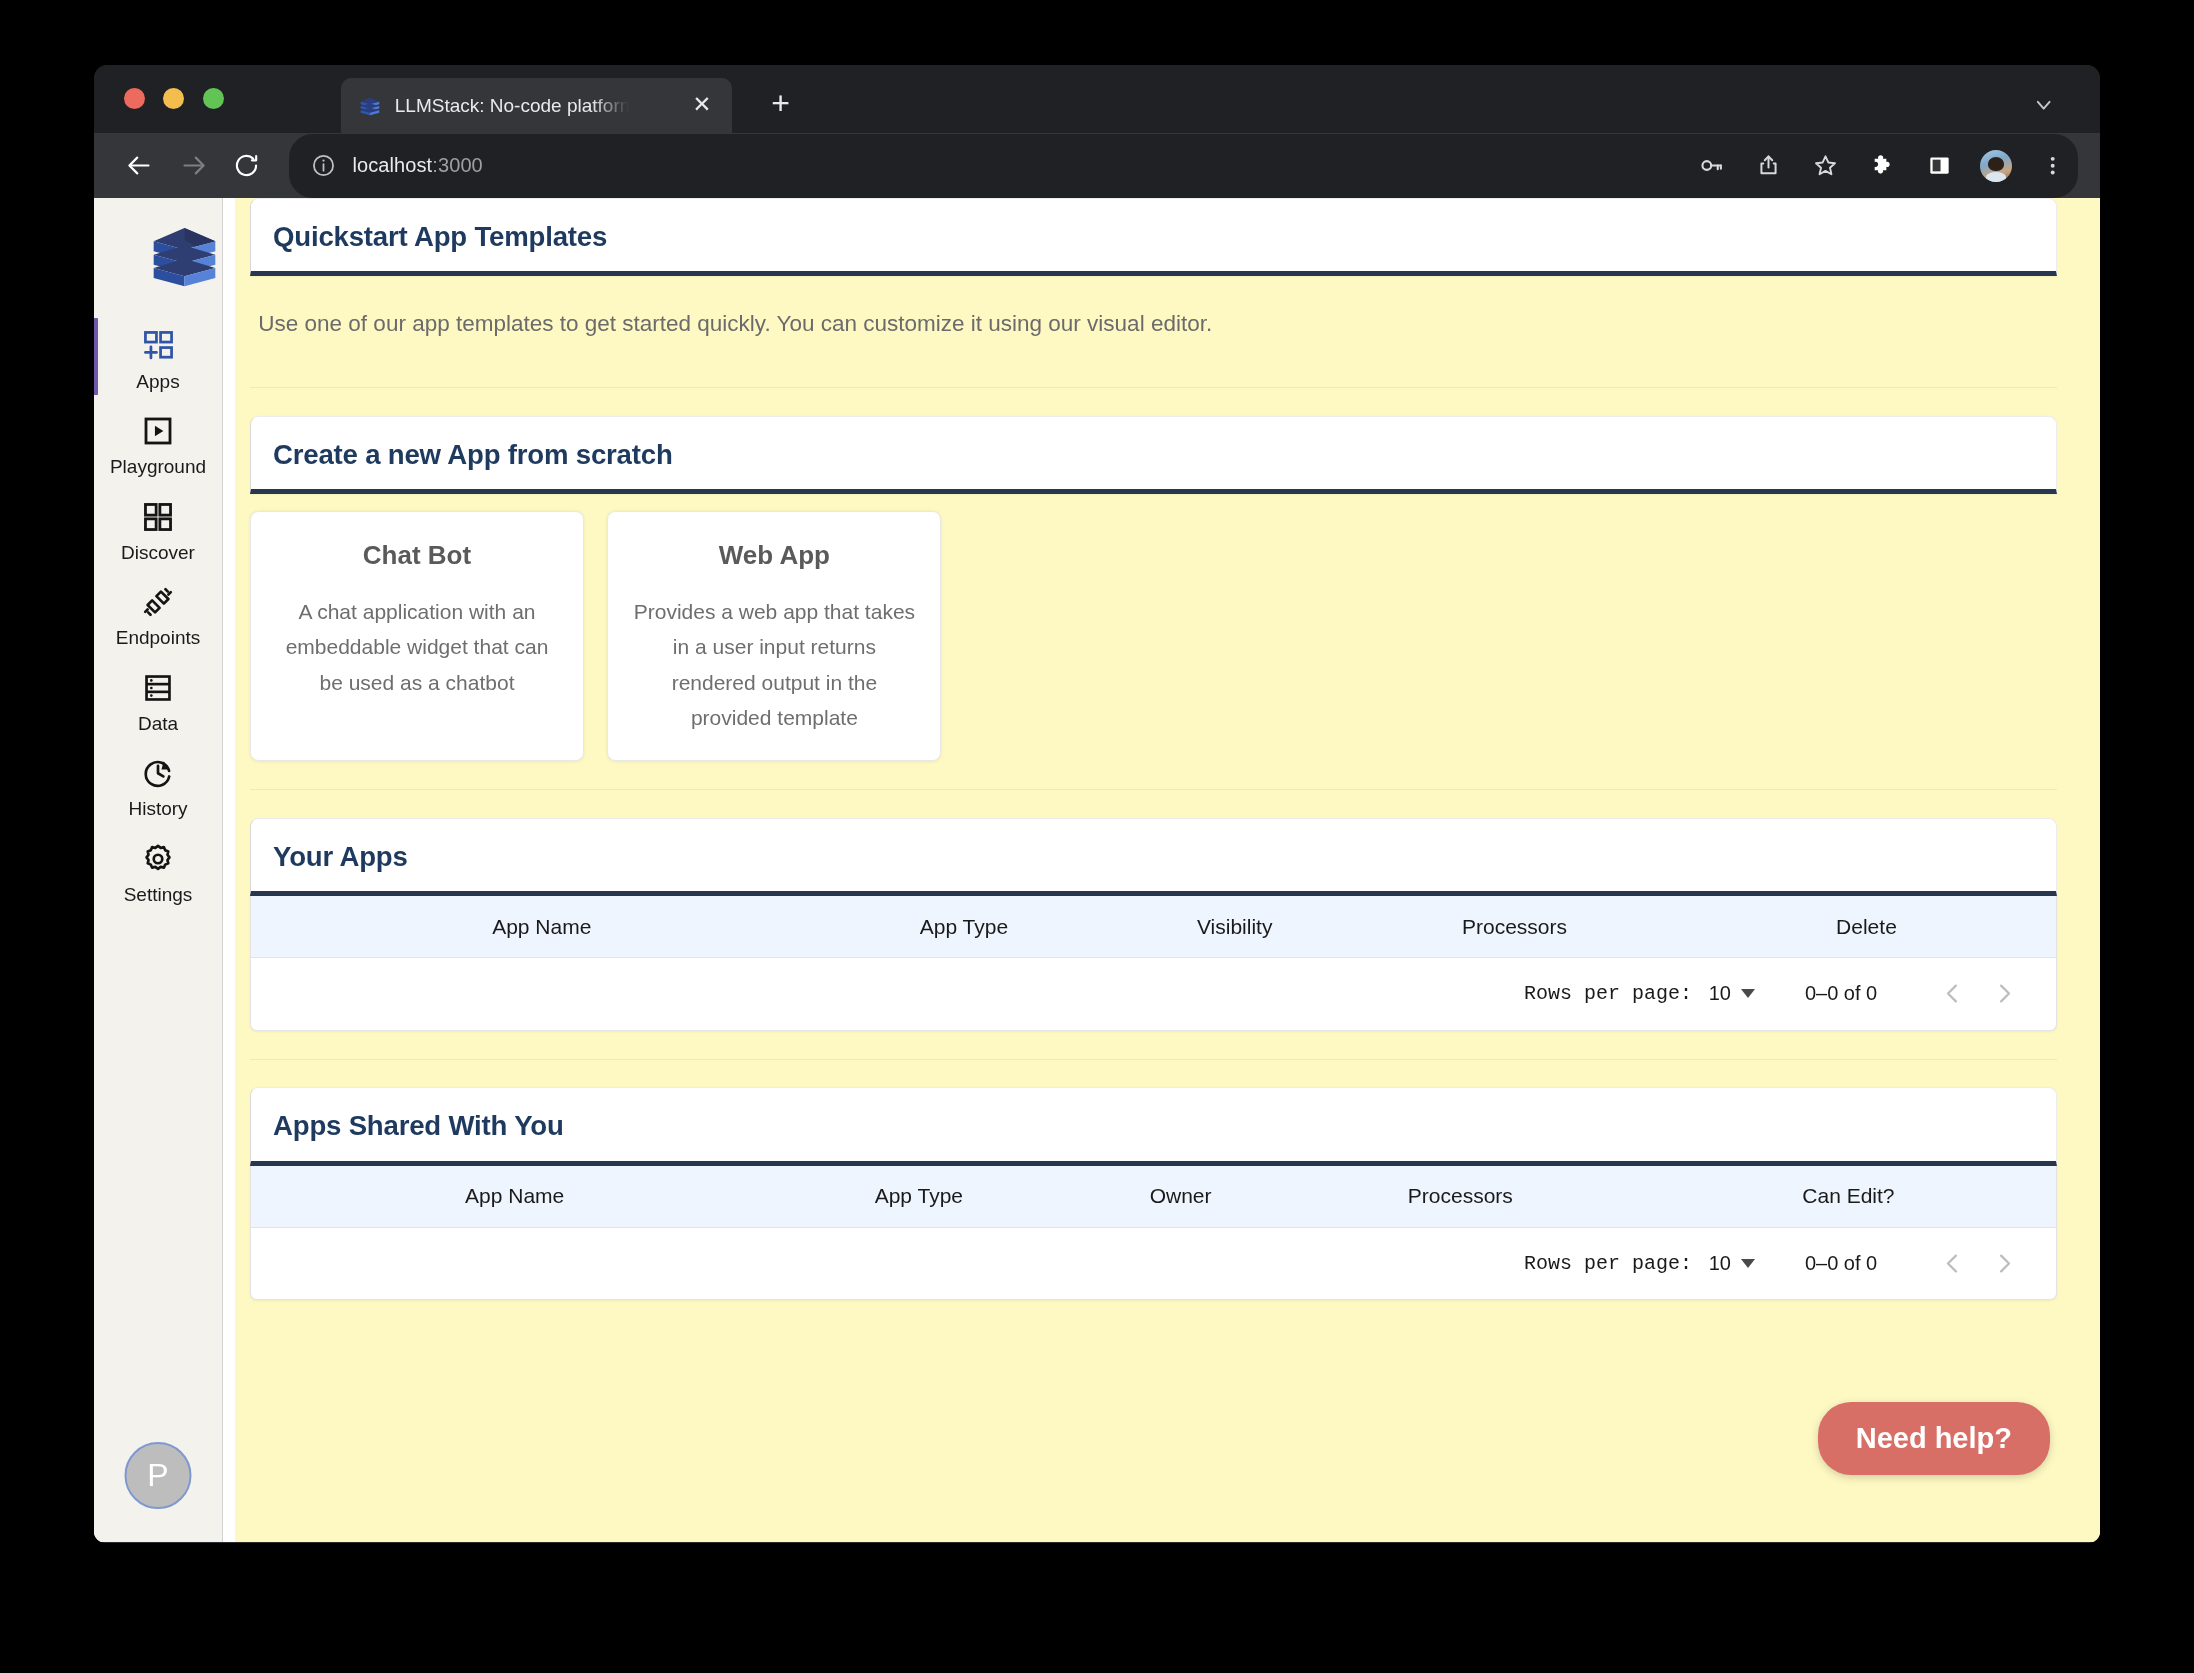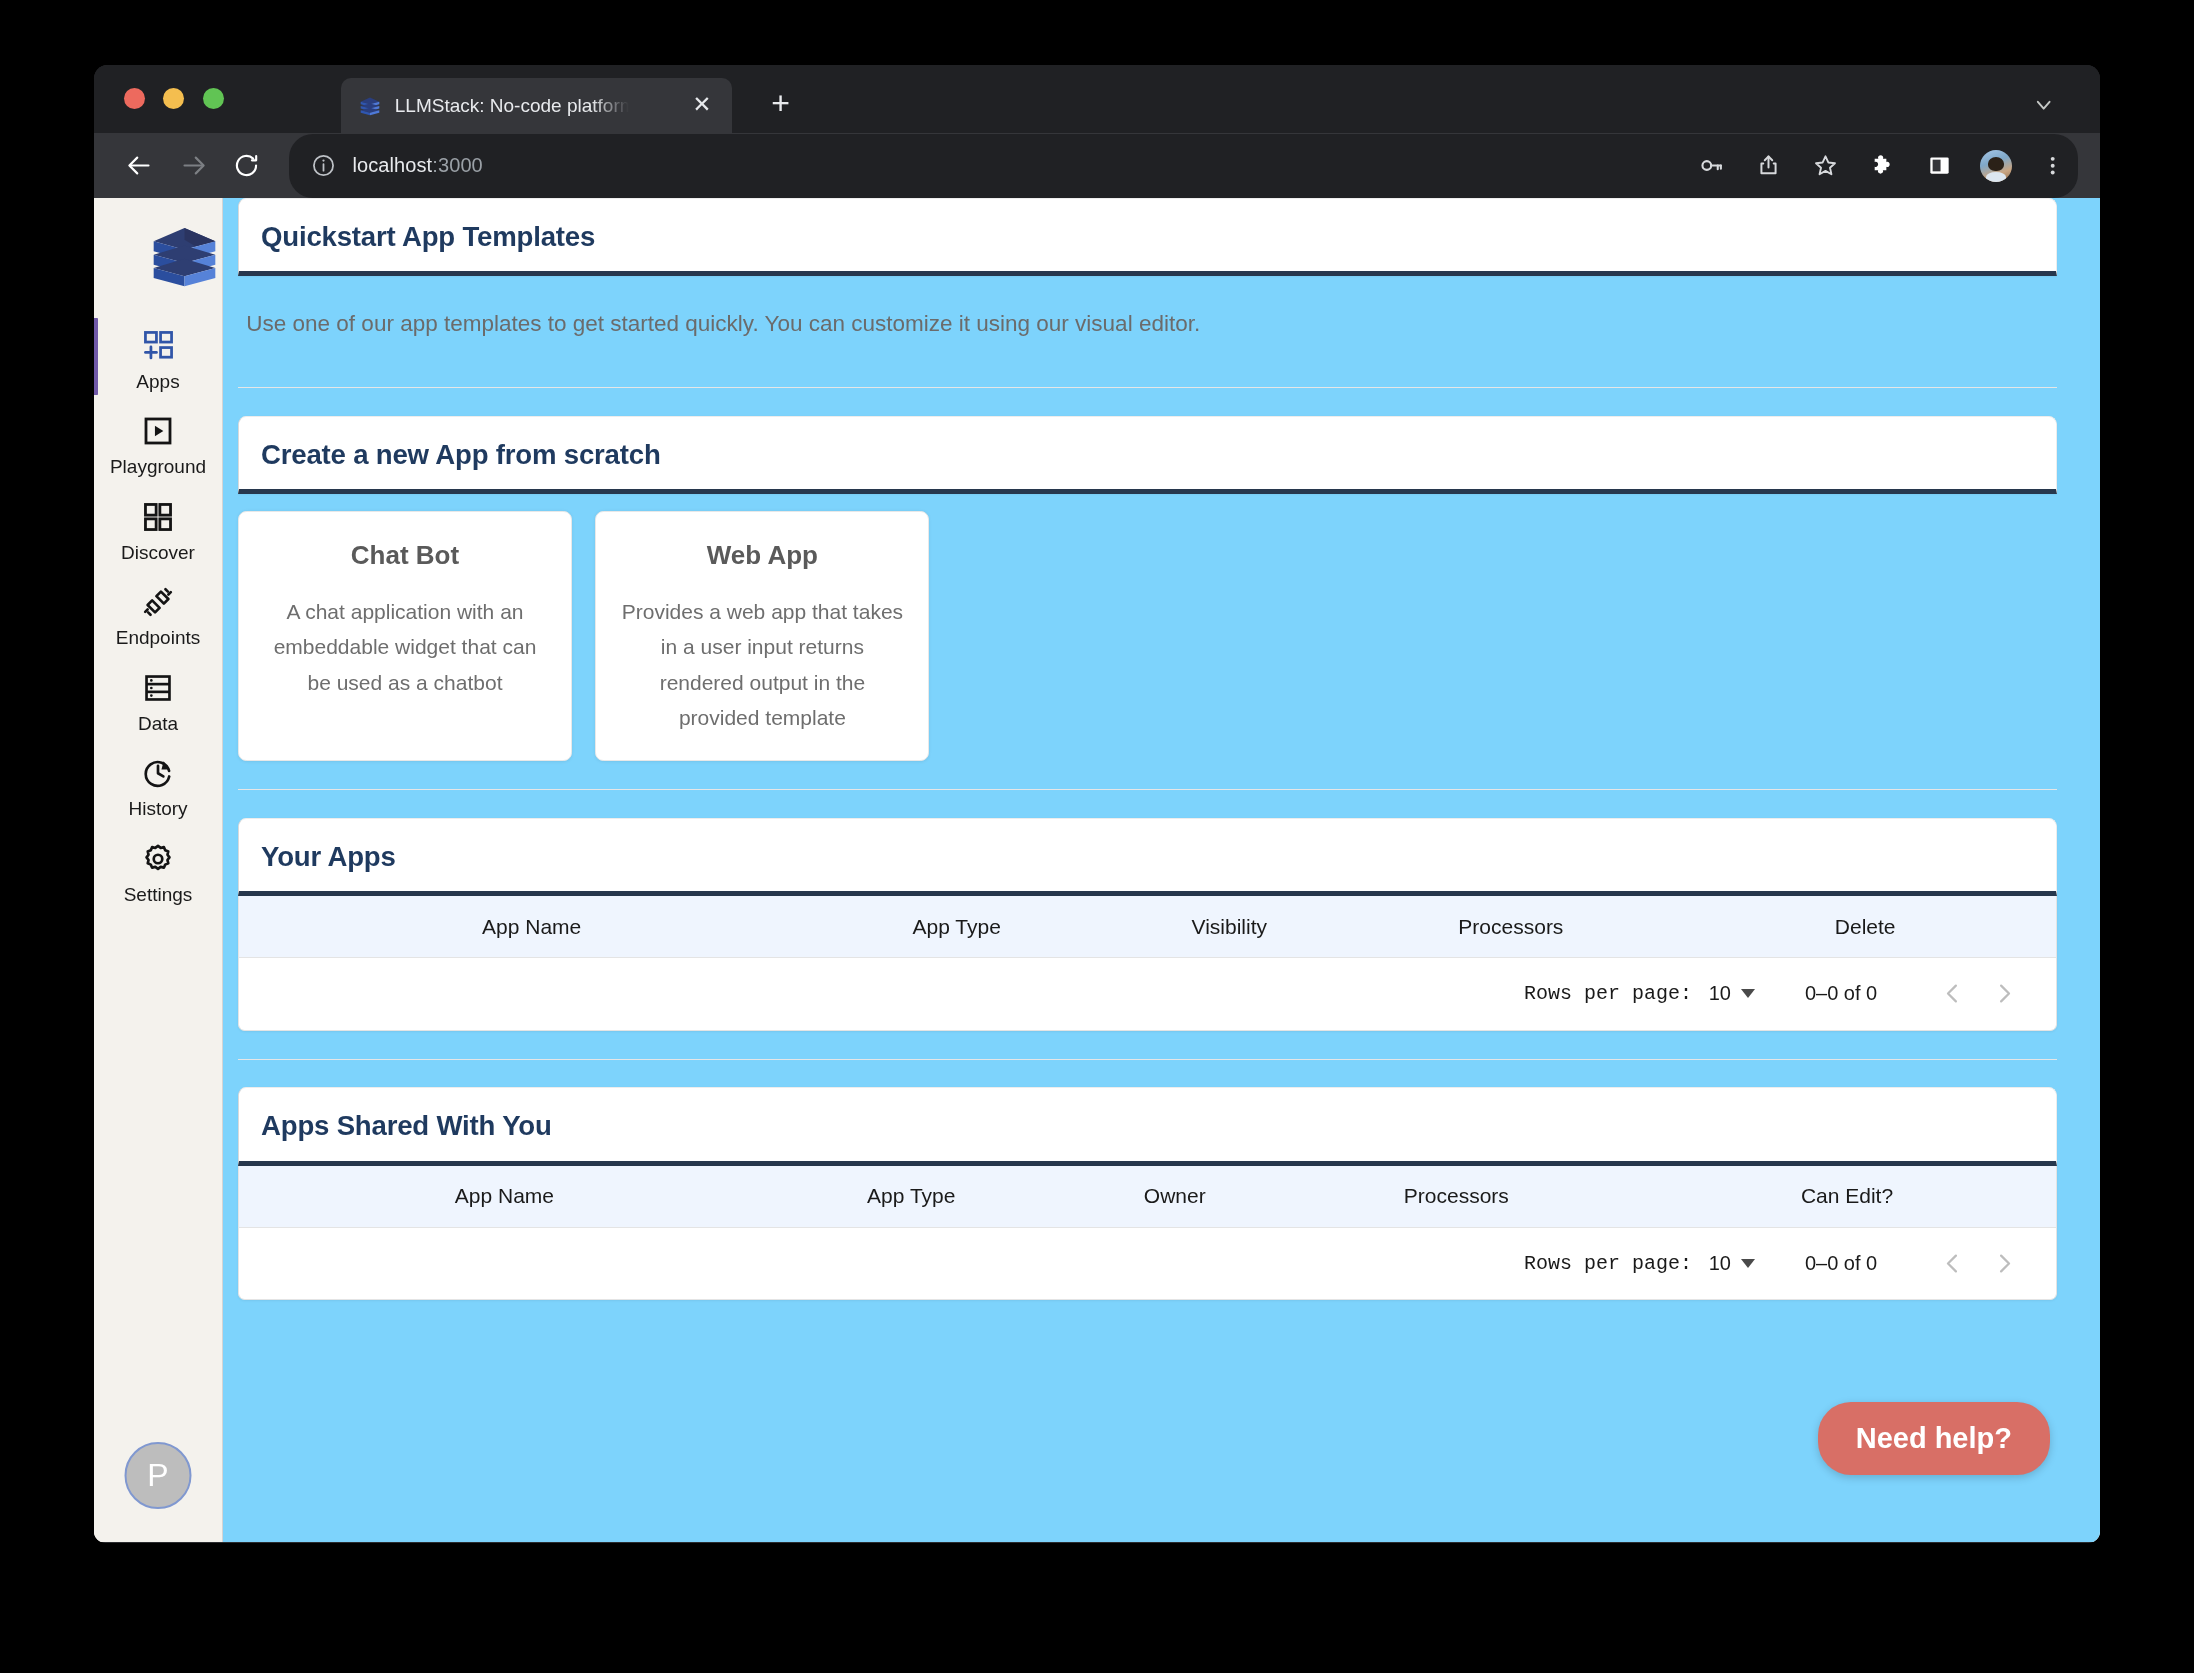--- a/index.html
+++ b/index.html
@@ -201,23 +201,24 @@
     border: 2.5px solid #8098D0;
     color: #FFFFFF;
     display: flex; align-items: center; justify-content: center;
     font-size: 32px;
   }
 
   
   #main {
     flex: 1 1 auto;
     position: relative;
-    background: #7dd3fc;
+    background: #fef9c3;
     padding: 0 43px 0 15px;
     overflow: hidden;
+    margin-left: 12px;
   }
 
   .section-header {
     margin: 0 0 0 0;
     background: #FFFFFF;
     border-left: 0.8px solid #D9D9D9;
     border-top: 0.8px solid #EDEDED;
     border-right: 0.8px solid #EDEDED;
     border-bottom: 5.8px solid #27374D;
     border-radius: 8.3px 8.3px 0 0;

